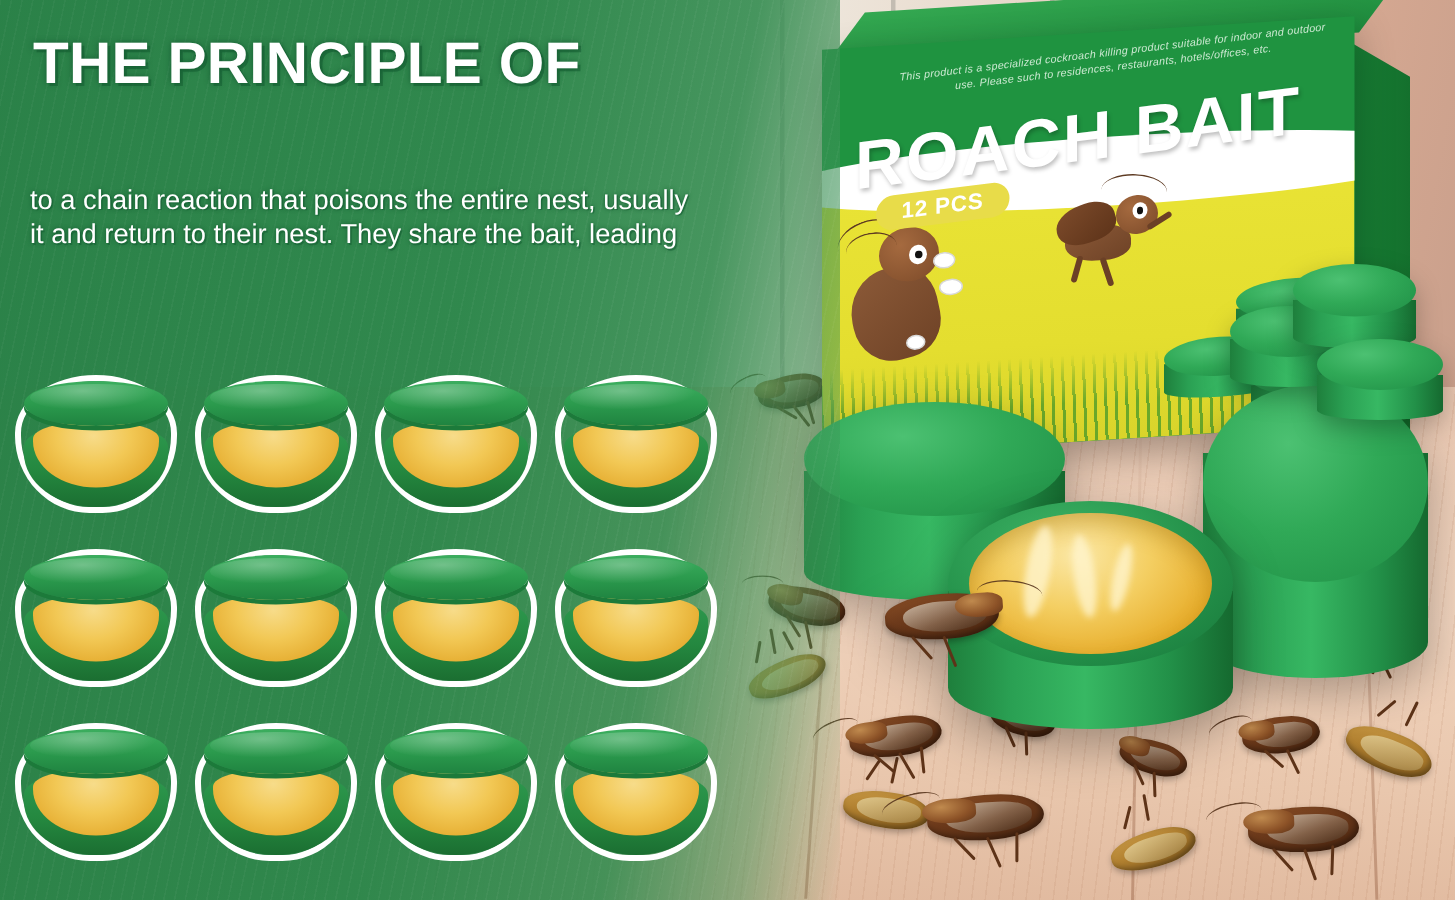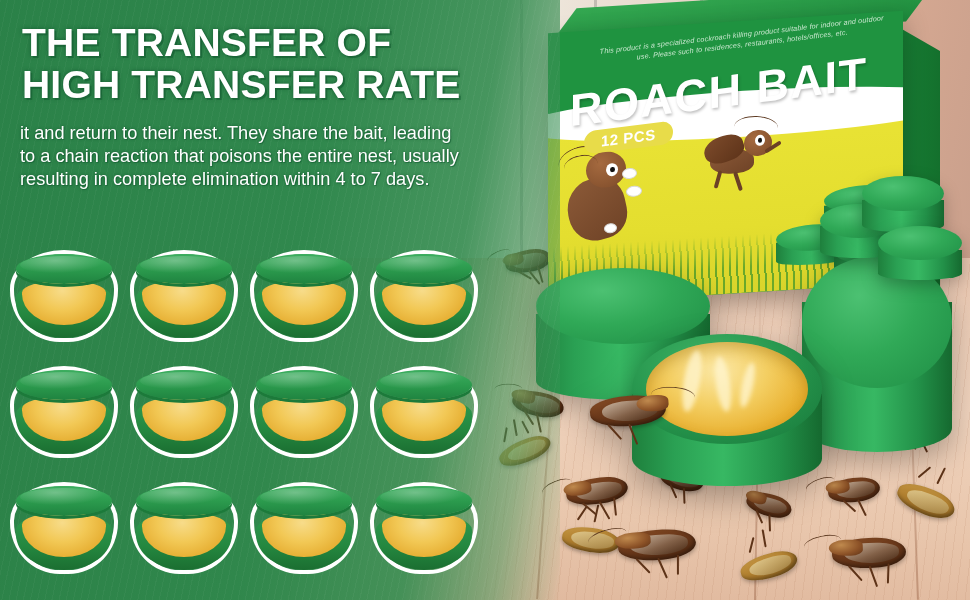--- a/index.html
+++ b/index.html
@@ -502,28 +502,26 @@
         <div class="r-ant" style="left:62px; top:-6px; width:44px; height:18px; transform:rotate(8deg)"></div>
       </div>
     </div>
   </div>
 
   <div class="panel">
     <div class="panel-tex"></div>
   </div>
 
   <div class="headline">
-    <div>THE TRANSFER OF</div>
-    <div>HIGH TRANSFER RATE</div>
+    <div>THE PRINCIPLE OF</div>
   </div>
 
   <div class="body-copy">
+    <div>to a chain reaction that poisons the entire nest, usually</div>
     <div>it and return to their nest. They share the bait, leading</div>
-    <div>to a chain reaction that poisons the entire nest, usually</div>
-    <div>resulting in complete elimination within 4 to 7 days.</div>
   </div>
 
   <div class="grid">
     <div class="gitem" style="left:8px;   top:0px">
         <div class="g-outline"></div>
         <div class="g-base"></div>
         <div class="g-gel"></div>
         <div class="g-lid"></div>
       </div>
     <div class="gitem" style="left:128px; top:0px">

